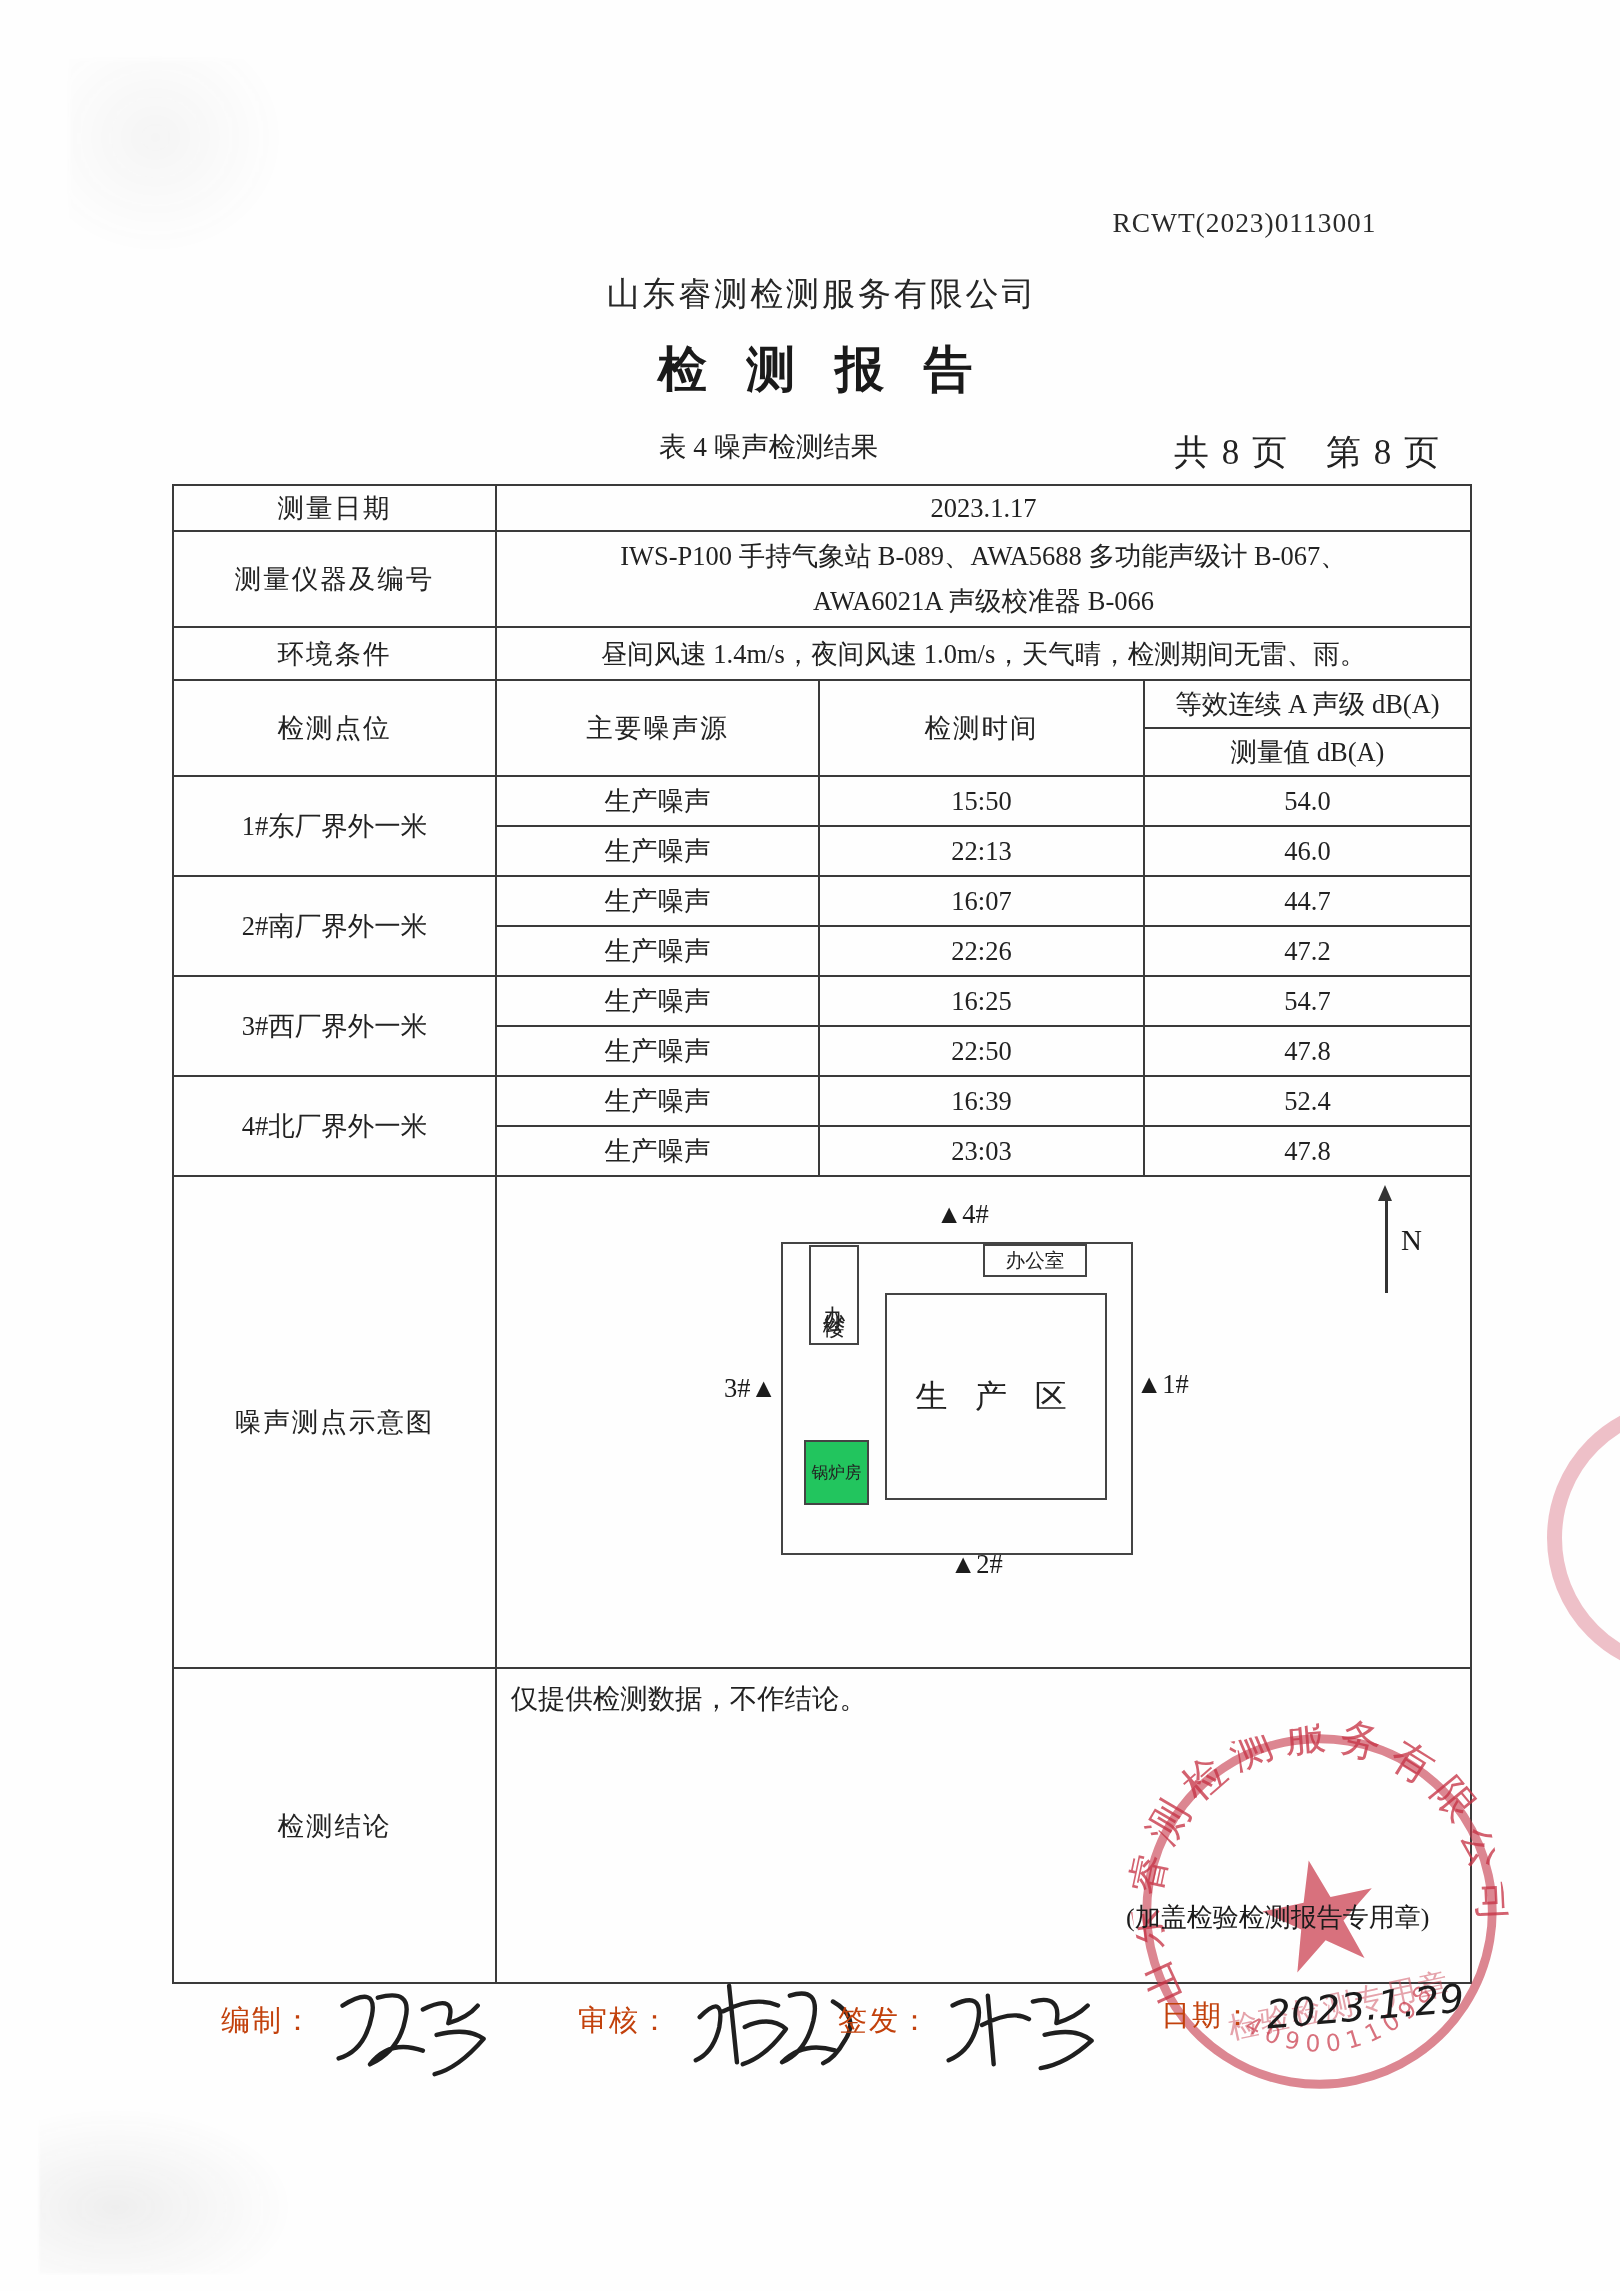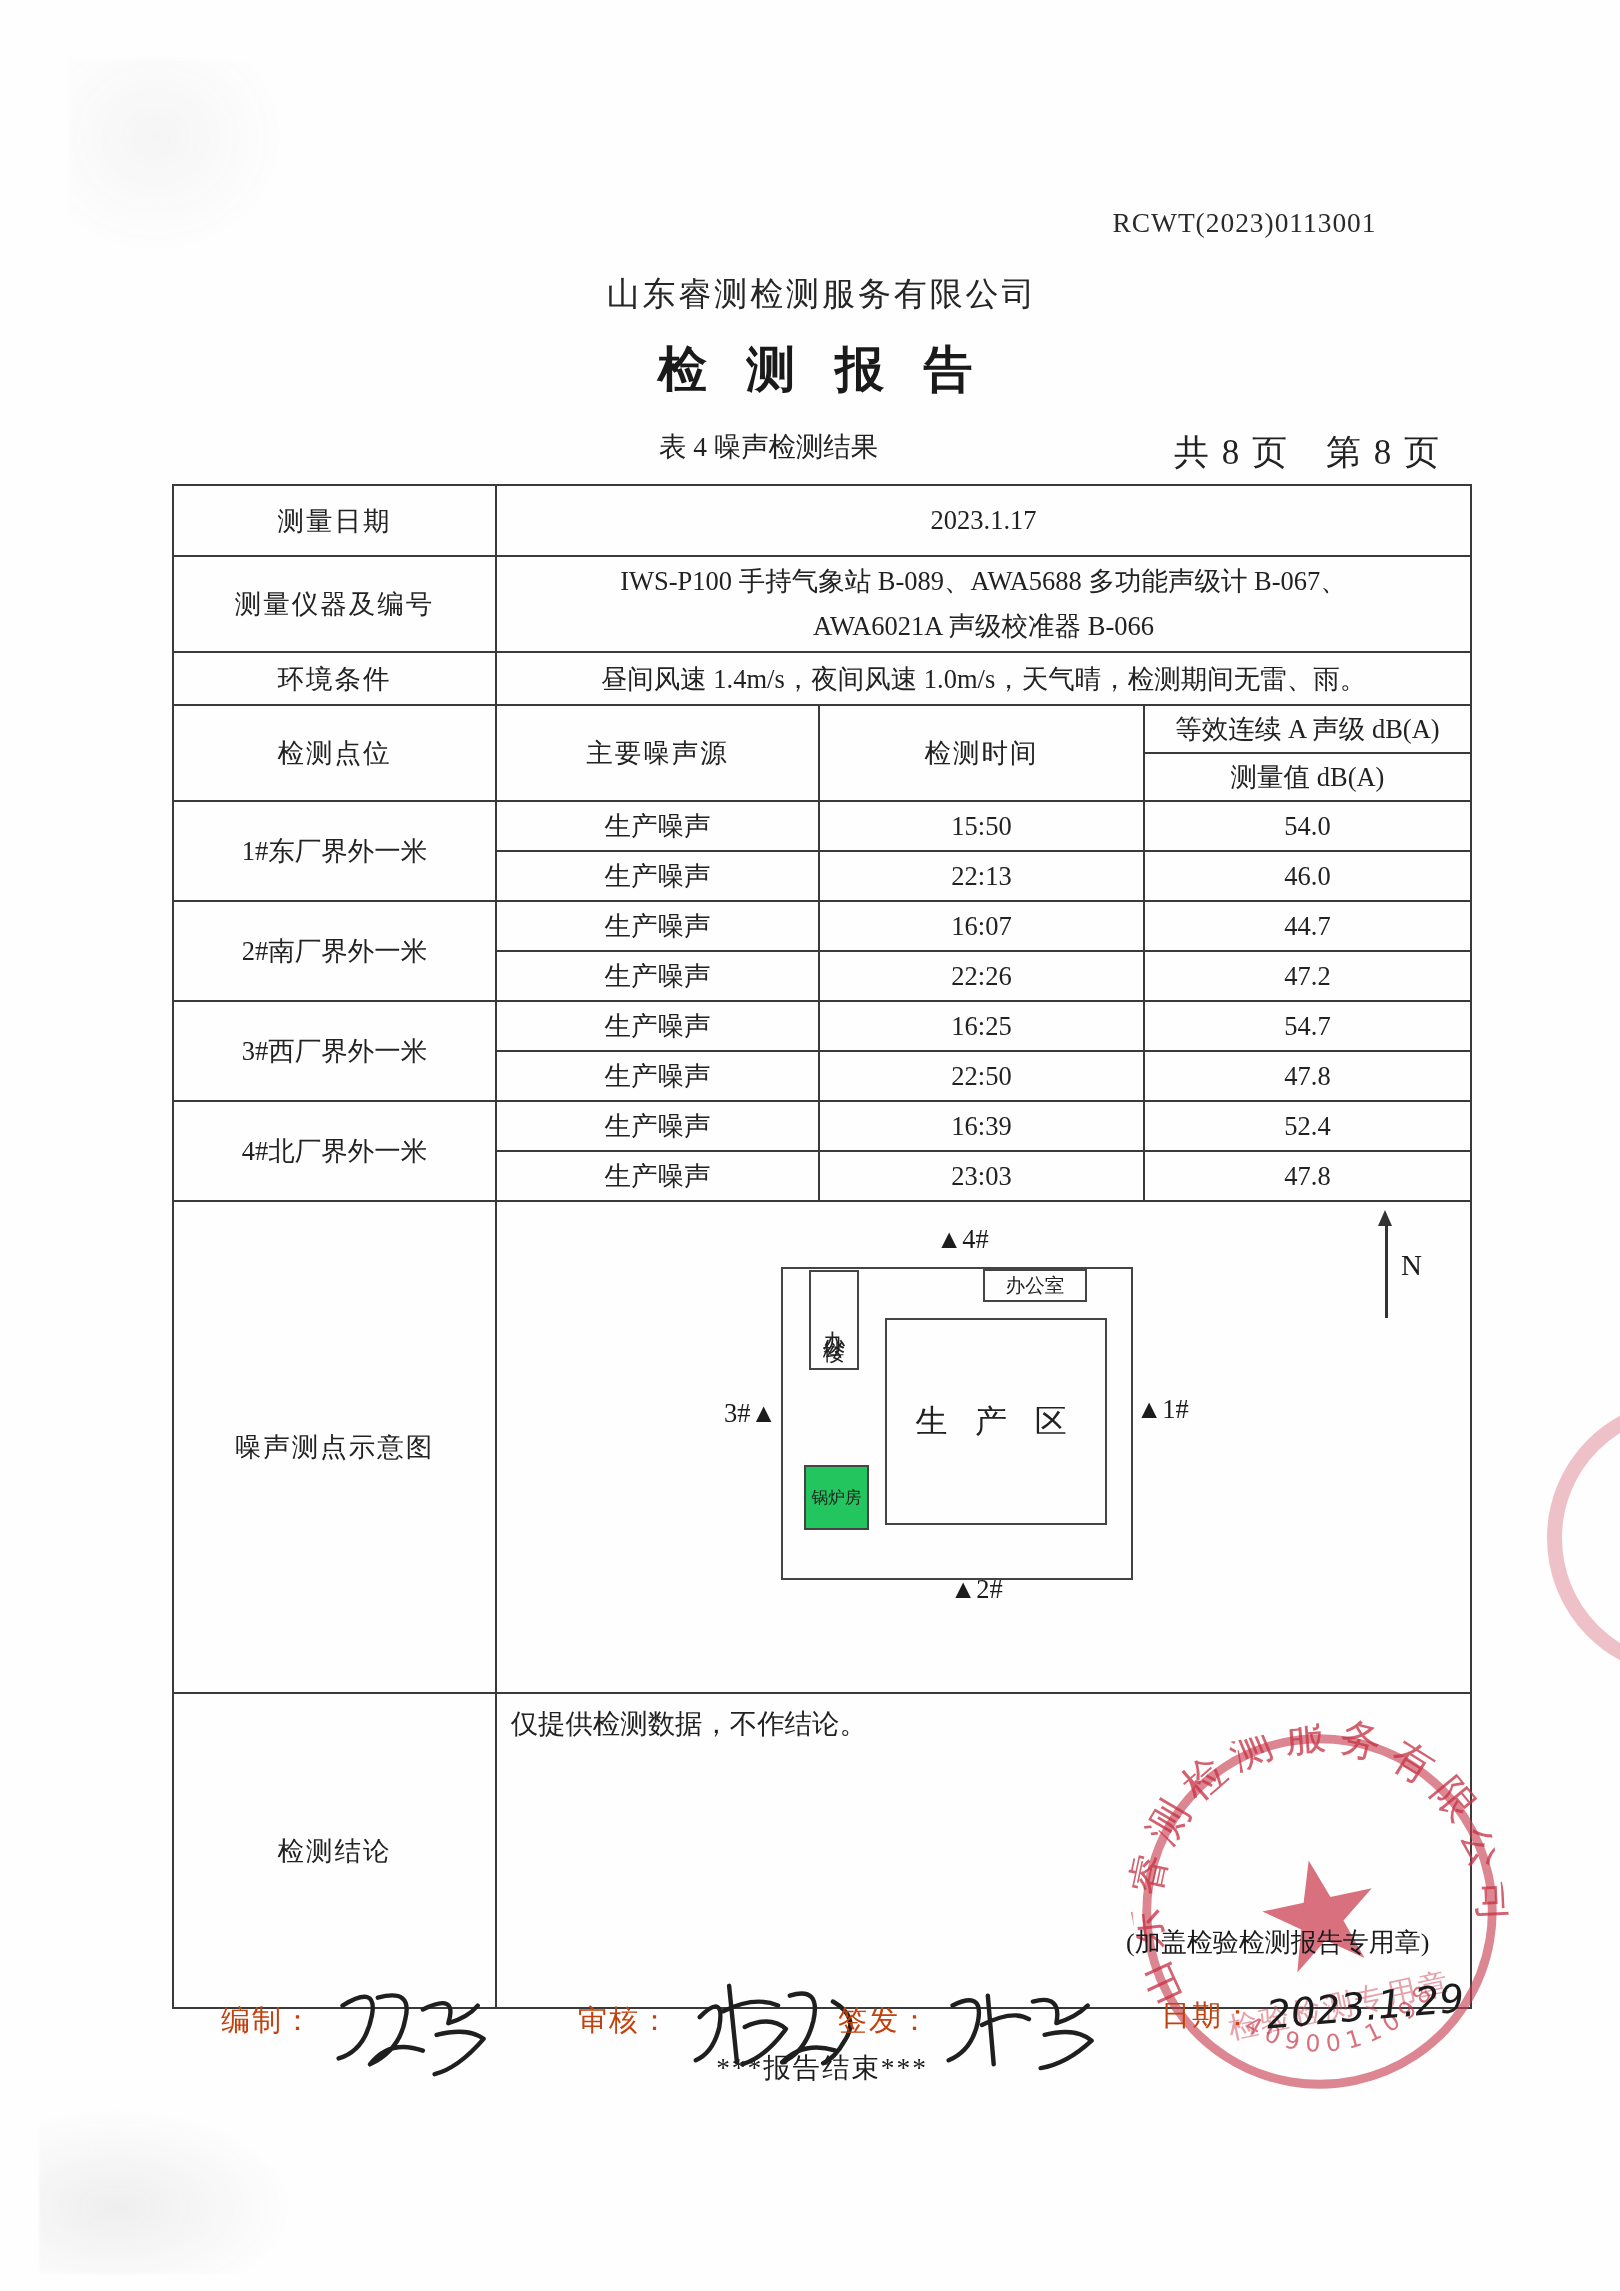--- a/index.html
+++ b/index.html
@@ -21,21 +21,21 @@
   table.report-table{
     position:absolute;left:172px;top:484px;width:1300px;
     border-collapse:collapse;table-layout:fixed;
     font-size:26.5px;color:#222;
   }
   table.report-table td{
     border:2.5px solid #3a3a3a;
     text-align:center;vertical-align:middle;
     padding:0 3.9px;overflow:visible;
   }
-  tr.r-date{height:71px}
+  tr.r-date{height:46px}
   tr.r-instr{height:96px}
   tr.r-env{height:53px}
   tr.r-h{height:48px}
   tr.r-data{height:50px}
   tr.r-diagram{height:492px}
   tr.r-conclusion{height:315px}
   td.lbl{letter-spacing:2px;}
   .instr-line{line-height:45px;}
   
   td.diagram-cell{position:relative;padding:0;}
@@ -238,16 +238,15 @@
   <svg class="sig sig2" width="191" height="110" viewBox="0 0 195 112">
     <path d="M14 48 Q40 22 34 58 Q28 84 10 92 M44 16 L52 94 M38 42 Q70 26 94 36 M60 58 Q86 46 102 60 Q82 88 58 96 M106 26 Q138 16 130 52 Q122 84 98 94 Q120 72 152 82 M150 32 Q178 48 162 72 Q152 90 140 95"></path>
   </svg>
   <div class="foot f-issued">签发：</div>
   <svg class="sig sig3" width="186" height="102" viewBox="0 0 190 104">
     <path d="M20 30 Q52 14 46 46 Q40 76 16 86 M56 20 L62 90 M50 50 Q82 34 98 44 M102 26 Q132 18 126 48 Q146 42 158 30 M114 60 Q146 52 162 66 Q136 90 110 94"></path>
   </svg>
   <div class="foot f-date">日期：</div>
   <div class="date-value">2023.1.29</div>
 
-  <div class="end-mark">***报告结束***</div>
 
 </div>
 
 
 </body></html>

